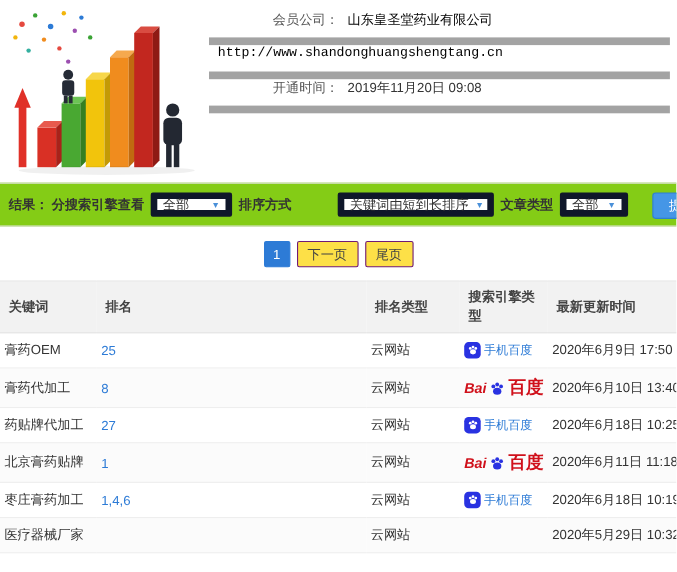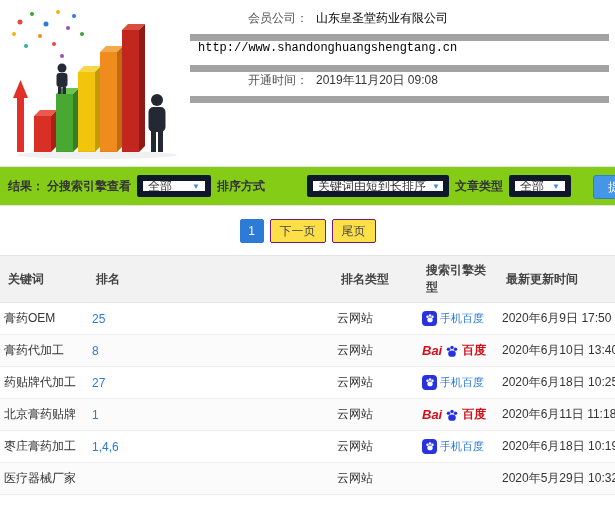--- a/index.html
+++ b/index.html
@@ -136,21 +136,21 @@
   .engine { display: inline-flex; align-items: center; gap: 3px; }
   .mobile-badge {
     width: 15px; height: 15px;
     background: #2932e1;
     border-radius: 4px;
     display: inline-flex; align-items: center; justify-content: center;
     flex: none;
   }
   .mobile-label { color: #2d7bd6; font-size: 11px; }
   .baidu-prefix { color: #d0111b; font-weight: bold; font-style: italic; font-size: 13px; }
-  .baidu-label { color: #d0111b; font-weight: bold; font-size: 12px; }
+  .baidu-label { color: #d0111b; font-weight: bold; font-size: 16px; }
 </style>
 </head>
 <body>
 
 <div class="page">
 
 
   <section class="top-section">
     <div class="illustration">
       <svg width="188" height="158" viewBox="0 0 188 158">

